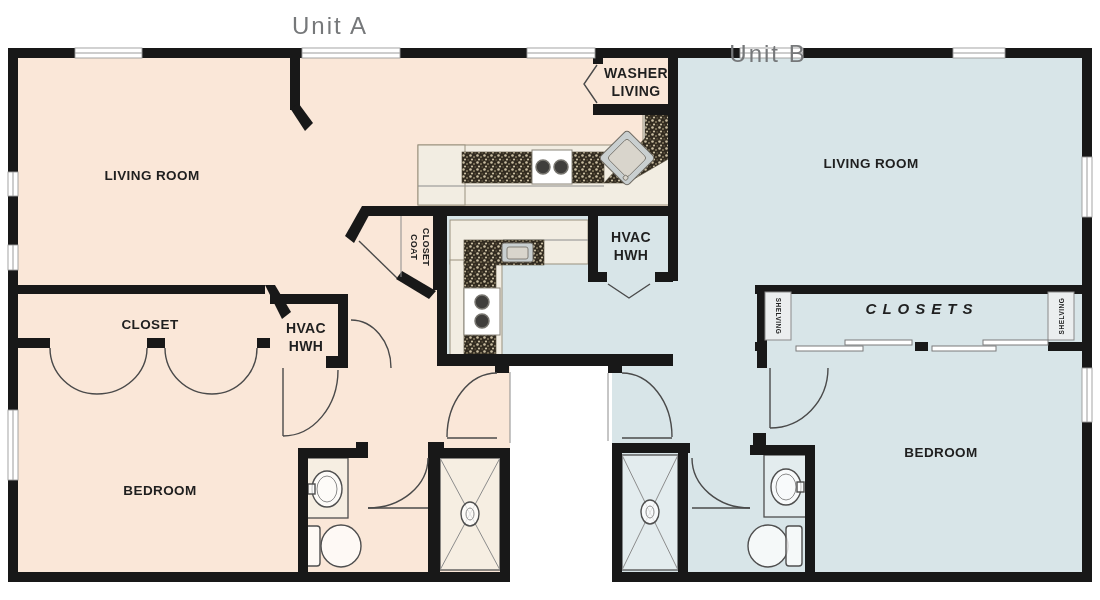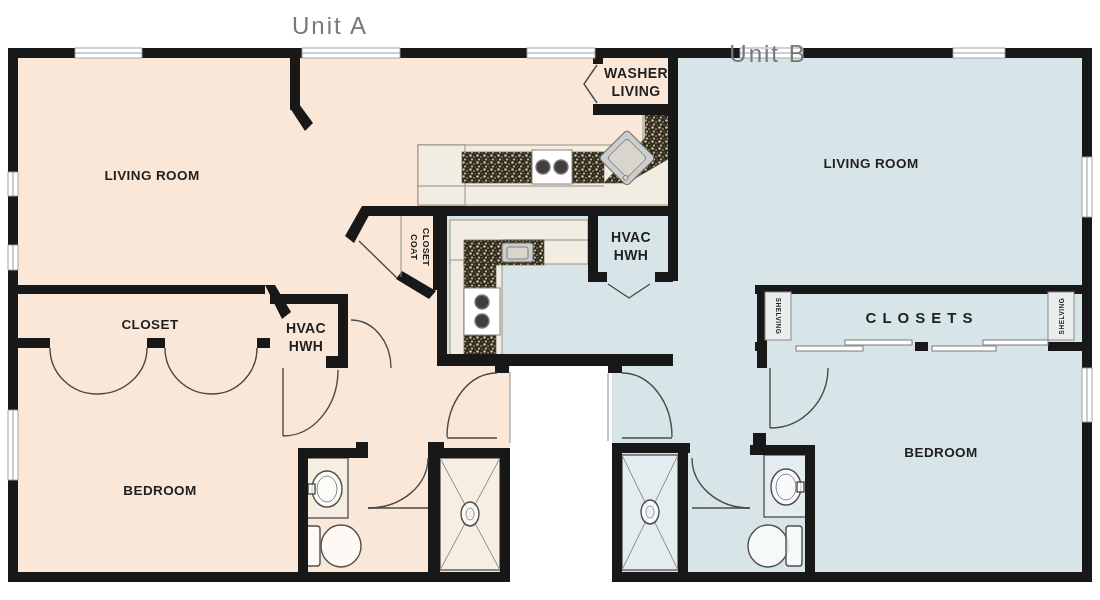--- a/index.html
+++ b/index.html
@@ -322,21 +322,21 @@
   </div>
 
   <div class="lbl tiny rot90" style="left:420px;top:247px;">
     <div class="colrev">
       <div>COAT</div>
       <div>CLOSET</div>
     </div>
   </div>
 
   <div class="lbl" style="left:871px;top:163px;">LIVING ROOM</div>
-  <div class="lbl wide" style="left:919px;top:317px;">CLOSETS</div>
+  <div class="lbl wide" style="left:919px;top:308px;font-style:italic;">CLOSETS</div>
   <div class="lbl" style="left:941px;top:452px;">BEDROOM</div>
 
   <div class="lbl small" style="left:631px;top:246px;">
     <div>HVAC</div>
     <div>HWH</div>
   </div>
 
   <div class="lbl shelv rot90" style="left:778px;top:316px;">SHELVING</div>
   <div class="lbl shelv rotm90" style="left:1061px;top:316px;">SHELVING</div>
 

